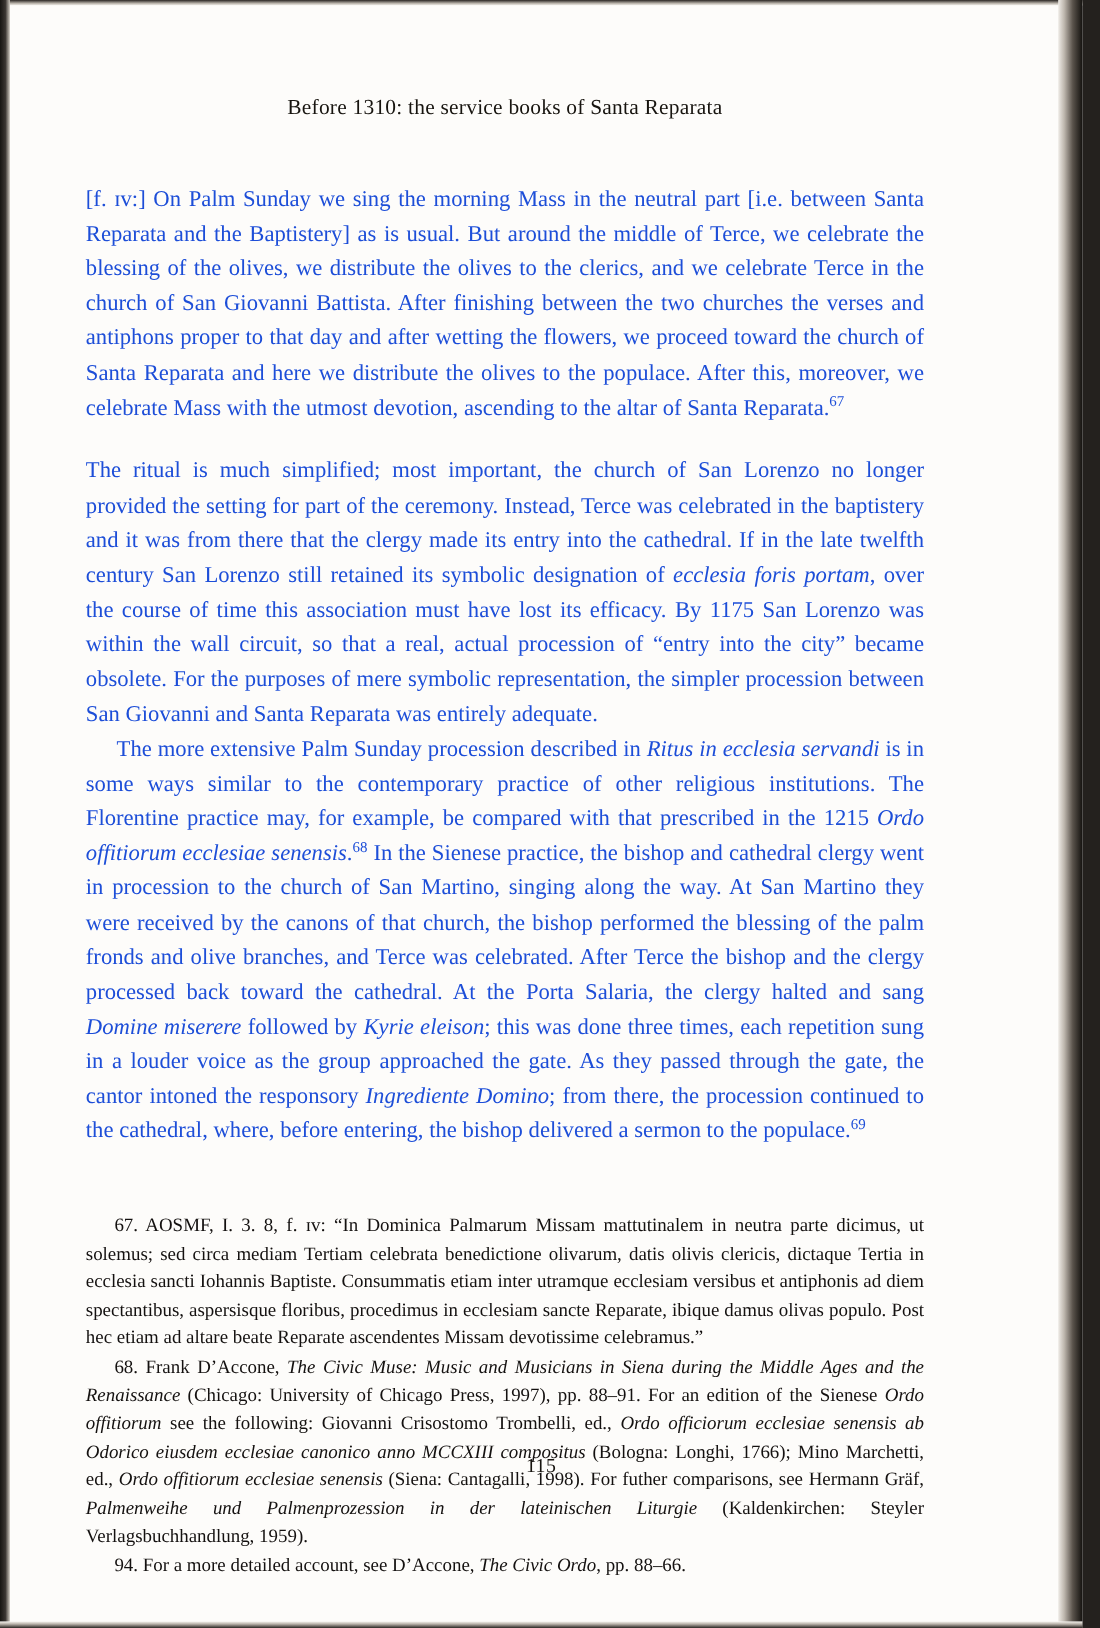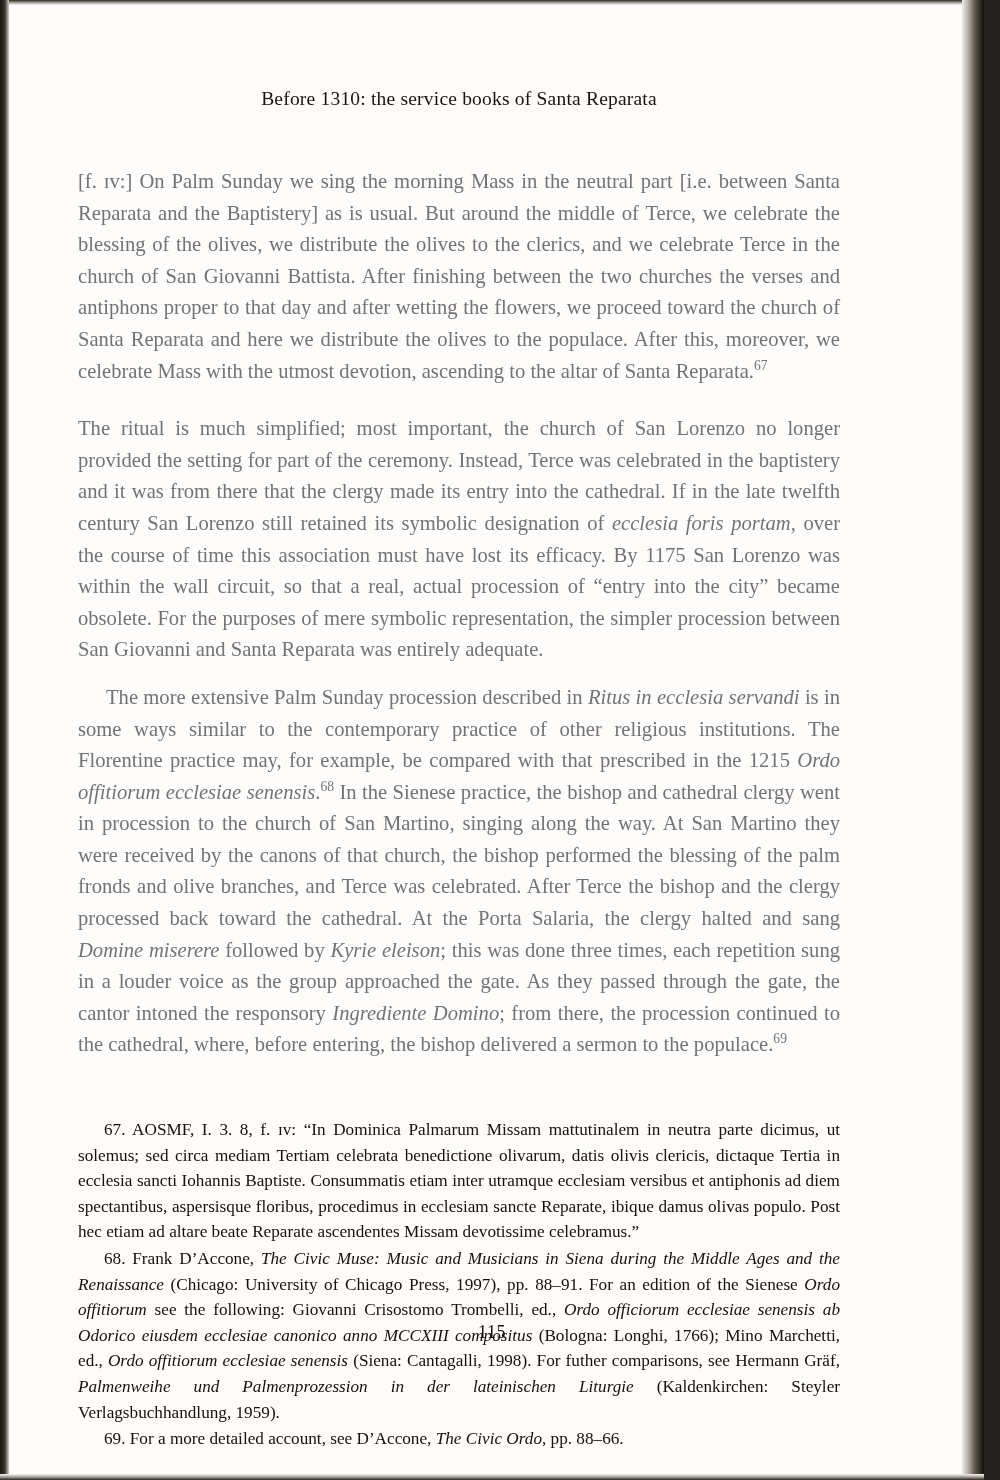--- a/index.html
+++ b/index.html
@@ -53,35 +53,35 @@
   }
   .running-head {
     text-align: center;
     font-size: 19.5px;
     letter-spacing: 0.2px;
     color: #17140f;
     margin-top: 88px;
     margin-bottom: 0;
   }
   .body-text {
-    color: #737373;
+    color: #1d4ed8;
     font-size: 20.6px;
     line-height: 31.6px;
     text-align: justify;
     text-justify: inter-word;
     margin: 0;
   }
   p.quote {
     margin-top: 56px;
   }
   p.para {
     margin-top: 26px;
   }
   p.para-indent {
-    margin-top: 16px;
+    margin-top: 0;
     text-indent: 28px;
   }
   i, .it { font-style: italic; }
   sup {
     font-size: 0.66em;
     vertical-align: super;
     line-height: 0;
   }
   .notes {
     margin-top: 56px;
@@ -124,20 +124,20 @@
 
     <p class="body-text quote"><span>[f. ɪᴠ:] On Palm Sunday we sing the morning Mass in the neutral part [i.e. between Santa Reparata and the Baptistery] as is usual. But around the middle of Terce, we celebrate the blessing of the olives, we distribute the olives to the clerics, and we celebrate Terce in the church of San Giovanni Battista. After finishing between the two churches the verses and antiphons proper to that day and after wetting the flowers, we proceed toward the church of Santa Reparata and here we distribute the olives to the populace. After this, moreover, we celebrate Mass with the utmost devotion, ascending to the altar of Santa Reparata.</span><sup>67</sup></p>
 
     <p class="body-text para"><span>The ritual is much simplified; most important, the church of San Lorenzo no longer provided the setting for part of the ceremony. Instead, Terce was celebrated in the baptistery and it was from there that the clergy made its entry into the cathedral. If in the late twelfth century San Lorenzo still retained its symbolic designation of </span><i>ecclesia foris portam</i><span>, over the course of time this association must have lost its efficacy. By 1175 San Lorenzo was within the wall circuit, so that a real, actual procession of “entry into the city” became obsolete. For the purposes of mere symbolic representation, the simpler procession between San Giovanni and Santa Reparata was entirely adequate.</span></p>
 
     <p class="body-text para-indent"><span>The more extensive Palm Sunday procession described in </span><i>Ritus in ecclesia servandi</i><span> is in some ways similar to the contemporary practice of other religious institutions. The Florentine practice may, for example, be compared with that prescribed in the 1215 </span><i>Ordo offitiorum ecclesiae senensis</i><span>.</span><sup>68</sup><span> In the Sienese practice, the bishop and cathedral clergy went in procession to the church of San Martino, singing along the way. At San Martino they were received by the canons of that church, the bishop performed the blessing of the palm fronds and olive branches, and Terce was celebrated. After Terce the bishop and the clergy processed back toward the cathedral. At the Porta Salaria, the clergy halted and sang </span><i>Domine miserere</i><span> followed by </span><i>Kyrie eleison</i><span>; this was done three times, each repetition sung in a louder voice as the group approached the gate. As they passed through the gate, the cantor intoned the responsory </span><i>Ingrediente Domino</i><span>; from there, the procession continued to the cathedral, where, before entering, the bishop delivered a sermon to the populace.</span><sup>69</sup></p>
 
     <div class="notes">
       <p>67.  AOSMF, I. 3. 8, f. ɪᴠ: “In Dominica Palmarum Missam mattutinalem in neutra parte dicimus, ut solemus; sed circa mediam Tertiam celebrata benedictione olivarum, datis olivis clericis, dictaque Tertia in ecclesia sancti Iohannis Baptiste. Consummatis etiam inter utramque ecclesiam versibus et antiphonis ad diem spectantibus, aspersisque floribus, procedimus in ecclesiam sancte Reparate, ibique damus olivas populo. Post hec etiam ad altare beate Reparate ascendentes Missam devotissime celebramus.”</p>
       <p><span>68.  Frank D’Accone, </span><i>The Civic Muse: Music and Musicians in Siena during the Middle Ages and the Renaissance</i><span> (Chicago: University of Chicago Press, 1997), pp. 88–91. For an edition of the Sienese </span><i>Ordo offitiorum</i><span> see the following: Giovanni Crisostomo Trombelli, ed., </span><i>Ordo officiorum ecclesiae senensis ab Odorico eiusdem ecclesiae canonico anno MCCXIII compositus</i><span> (Bologna: Longhi, 1766); Mino Marchetti, ed., </span><i>Ordo offitiorum ecclesiae senensis</i><span> (Siena: Cantagalli, 1998). For futher comparisons, see Hermann Gräf, </span><i>Palmenweihe und Palmenprozession in der lateinischen Liturgie</i><span> (Kaldenkirchen: Steyler Verlagsbuchhandlung, 1959).</span></p>
-      <p><span>69.  For a more detailed account, see D’Accone, </span><i>The Civic Ordo</i><span>, pp. 88–66.</span></p>
+      <p><span>94.  For a more detailed account, see D’Accone, </span><i>The Civic Ordo</i><span>, pp. 88–66.</span></p>
     </div>
 
   </div>
 
   <div class="folio">115</div>
 
 </div>
 
 </body></html>

